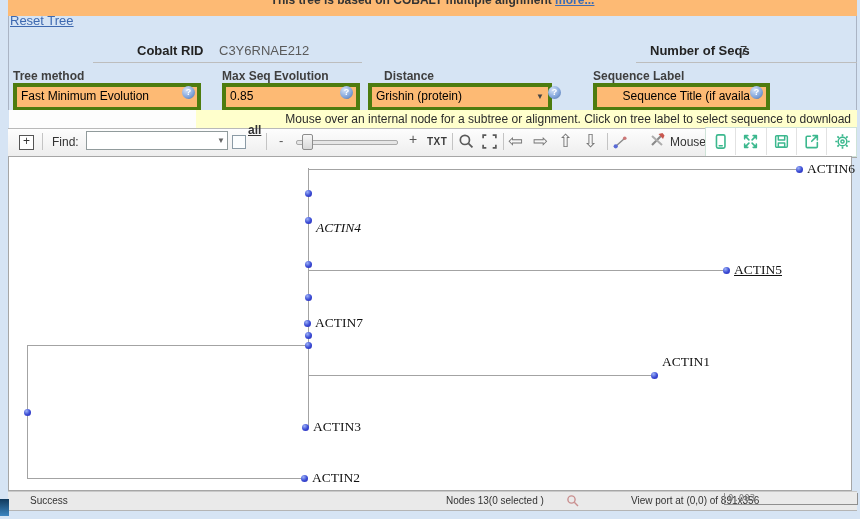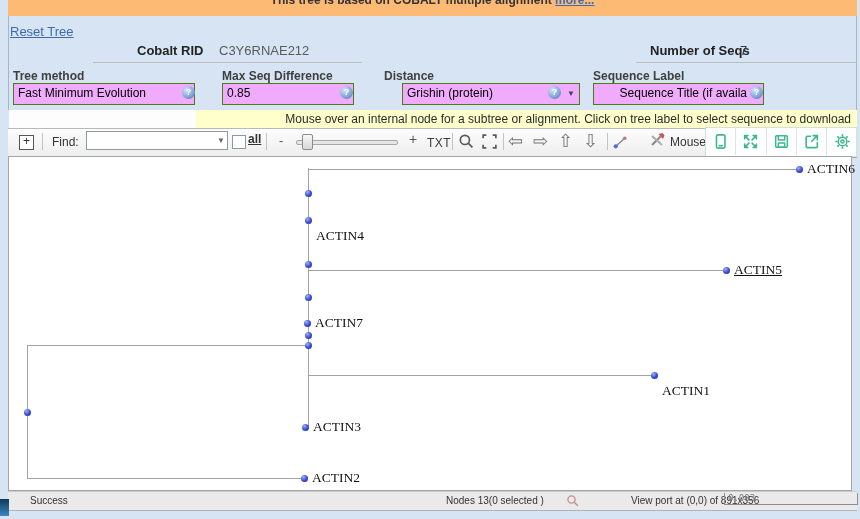--- a/index.html
+++ b/index.html
@@ -10,21 +10,21 @@
   .vline{position:absolute;width:1px;background:#aab4c4;}
   
   #bg-banner{left:8px;top:0;width:849px;height:16px;background:#fdba74;overflow:hidden;}
   #banner-line{position:absolute;top:-7px;left:0;width:100%;text-align:center;
      font-size:12px;font-weight:bold;color:#333;white-space:nowrap;}
   #banner-line a{color:#3b6cb5;text-decoration:underline;}
   a.reset{font-size:13px;color:#3e69b0;text-decoration:underline;cursor:pointer;}
   .info-label{font-size:13px;font-weight:bold;color:#232323;}
   .info-value{font-size:13px;color:#5a5a5a;}
   .ctl-label{font-size:12px;font-weight:bold;color:#3f3f3f;white-space:nowrap;}
-  .select{background:#f0abfc;border:1px solid #4d7c0f;height:18px;font-size:12px;color:#000;
+  .select{background:#fdba74;border:4px solid #4d7c0f;height:18px;font-size:12px;color:#000;
      white-space:nowrap;overflow:hidden;padding:2px 16px 0 4px;box-sizing:content-box;cursor:pointer;}
   .select .arrow{position:absolute;right:4px;top:5px;font-size:8px;color:#444;}
   .help{width:13px;height:13px;border-radius:50%;text-align:center;line-height:13px;
      font-size:9px;font-weight:bold;color:#fff;cursor:pointer;
      background:radial-gradient(circle at 35% 30%,#d4e2f6 0%,#86a8dd 55%,#4a6ca3 100%);}
   
   #bg-hint-left{left:9px;top:110px;width:187px;height:18px;background:#fdfdfd;}
   #bg-hint{left:196px;top:110px;width:661px;height:18px;background:#ffffcc;
      font-size:12px;color:#2b2b2b;text-align:right;line-height:18px;padding-right:6px;box-sizing:border-box;}
   
@@ -37,21 +37,21 @@
      font-size:12px;line-height:11px;text-align:center;cursor:pointer;}
   #find-combo{left:86px;top:131px;width:142px;height:19px;background:#fff;border:1px solid #919b9c;box-sizing:border-box;}
   #find-input{position:absolute;left:0;top:0;width:122px;height:17px;border:none;outline:none;
      font-size:12px;padding:0 3px;background:transparent;}
   #find-arrow{position:absolute;right:2px;top:4px;font-size:8px;color:#666;cursor:pointer;}
   #all-checkbox{width:12px;height:12px;border:1px solid #8a9aa5;background:#fbfdfe;cursor:pointer;}
   #slider-track{left:296px;top:140px;width:100px;height:3px;background:#e6e6e6;
      border:1px solid #a9a9a9;border-radius:2px;cursor:pointer;}
   #slider-handle{left:302px;top:134px;width:9px;height:14px;border:1px solid #8c8c8c;border-radius:2px;
      background:linear-gradient(#f7f7f7,#d8d8d8);cursor:pointer;}
-  #txt-btn{font-size:12px;font-weight:normal;color:#3c3c3c;letter-spacing:.5px;cursor:pointer;}
+  #txt-btn{font-size:10px;font-weight:bold;color:#3c3c3c;letter-spacing:.5px;cursor:pointer;}
   #green-group{left:705px;top:127px;width:152px;height:30px;background:#fff;border:1px solid #cfe3d8;box-sizing:border-box;}
   .gsep{position:absolute;top:1px;width:1px;height:27px;background:#e2e2e2;}
   .gbtn{position:absolute;top:5px;width:17px;height:17px;cursor:pointer;}
   
   #bg-canvas{left:8px;top:156px;width:844px;height:335px;background:#fff;border:1px solid #a6a6a6;box-sizing:border-box;}
   .edge{position:absolute;background:#a3a3a3;}
   .node{position:absolute;width:7px;height:7px;border-radius:50%;cursor:pointer;
      background:radial-gradient(circle at 35% 30%,#9db1f7 0%,#3f51d6 50%,#1d1db3 100%);}
   .leaf-label{position:absolute;font-family:"Liberation Serif",serif;font-size:13.5px;
      line-height:16px;color:#111;cursor:pointer;white-space:nowrap;}
@@ -71,45 +71,45 @@
 <div class="vline" style="left:8px;top:0;height:110px;"></div>
 <div class="vline" style="left:856px;top:0;height:110px;"></div>
 
 <div id="bg-banner" class="abs">
   <div id="banner-line">
     <span>This tree is based on COBALT multiple alignment</span>
     <a>more...</a>
   </div>
 </div>
 
-<a class="reset abs" style="left:10px;top:24px;text-align:center;">Reset Tree</a>
+<a class="reset abs" style="left:10px;top:13px;text-align:center;">Reset Tree</a>
 
 <span class="info-label abs" style="left:137px;top:43px;">Cobalt RID</span>
 <span class="info-value abs" style="left:219px;top:43px;">C3Y6RNAE212</span>
 <span class="info-label abs" style="left:650px;top:43px;">Number of Seqs</span>
 <span class="info-value abs" style="left:740px;top:43px;color:#333;">7</span>
 <div class="hairline" style="left:93px;top:62px;width:269px;"></div>
 <div class="hairline" style="left:636px;top:62px;width:221px;"></div>
 
 <span class="ctl-label abs" style="left:13px;top:69px;">Tree method</span>
 <div class="select abs" style="left:13px;top:83px;width:160px;">
   <span>Fast Minimum Evolution</span>
   <span class="arrow">▼</span>
 </div>
 <div class="help abs" style="left:182px;top:86px;">?</div>
 
-<span class="ctl-label abs" style="left:222px;top:69px;">Max Seq Difference</span>
+<span class="ctl-label abs" style="left:222px;top:69px;">Max Seq Evolution</span>
 <div class="select abs" style="left:222px;top:83px;width:110px;">
   <span>0.85</span>
   <span class="arrow">▼</span>
 </div>
 <div class="help abs" style="left:340px;top:86px;">?</div>
 
 <span class="ctl-label abs" style="left:384px;top:69px;">Distance</span>
-<div class="select abs" style="left:402px;top:83px;width:156px;">
+<div class="select abs" style="left:368px;top:83px;width:156px;">
   <span>Grishin (protein)</span>
   <span class="arrow">▼</span>
 </div>
 <div class="help abs" style="left:548px;top:86px;">?</div>
 
 <span class="ctl-label abs" style="left:593px;top:69px;">Sequence Label</span>
 <div class="select abs" style="left:593px;top:83px;width:149px;text-align:right;">
   <span>Sequence Title (if availa</span>
   <span class="arrow">▼</span>
 </div>
@@ -121,21 +121,21 @@
 <div id="bg-toolbar" class="abs"></div>
 
 <div id="expand-box" class="abs" style="left:19px;top:135px;">+</div>
 <div class="tsep" style="left:42px;"></div>
 <span class="tool-text abs" style="left:52px;top:135px;">Find:</span>
 <div id="find-combo" class="abs">
   <input id="find-input" value="" style="">
   <span id="find-arrow">▼</span>
 </div>
 <div id="all-checkbox" class="abs" style="left:232px;top:135px;"></div>
-<span class="tool-text abs" style="left:248px;top:132px;font-weight:bold;text-decoration:underline;">all</span>
+<span class="tool-text abs" style="left:248px;top:123px;font-weight:bold;text-decoration:underline;">all</span>
 <div class="tsep" style="left:266px;"></div>
 <span class="abs" style="left:279px;top:133px;font-size:13px;color:#555;cursor:pointer;">-</span>
 <div id="slider-track" class="abs"></div>
 <div id="slider-handle" class="abs"></div>
 <span class="abs" style="left:409px;top:131px;font-size:14px;color:#555;cursor:pointer;">+</span>
 <span id="txt-btn" class="abs" style="left:427px;top:136px;">TXT</span>
 <div class="tsep" style="left:452px;"></div>
 
 <svg class="abs" style="left:458px;top:133px;cursor:pointer;" width="17" height="17" viewBox="0 0 16 16">
   <g stroke="#5a5a5a" stroke-width="1.6" fill="none">
@@ -218,27 +218,27 @@
     <div class="edge" style="left: 27px; top: 478px; width: 277px; height: 1px;"></div>
     <div class="node" style="left: 305px; top: 190px;"></div>
     <div class="node" style="left: 305px; top: 261px;"></div>
     <div class="node" style="left: 305px; top: 294px;"></div>
     <div class="node" style="left: 305px; top: 332px;"></div>
     <div class="node" style="left: 305px; top: 342px;"></div>
     <div class="node" style="left: 24px; top: 409px;"></div>
     <div class="node" style="left: 796px; top: 166px;"></div>
     <span class="leaf-label" style="left: 807px; top: 161px;">ACTIN6</span>
     <div class="node" style="left: 305px; top: 217px;"></div>
-    <span class="leaf-label" style="left: 316px; top: 228px;">ACTIN4</span>
+    <span class="leaf-label" style="left: 316px; top: 220px; font-style: italic;">ACTIN4</span>
     <div class="node" style="left: 723px; top: 267px;"></div>
     <span class="leaf-label" style="left: 734px; top: 262px; text-decoration: underline;">ACTIN5</span>
     <div class="node" style="left: 304px; top: 320px;"></div>
     <span class="leaf-label" style="left: 315px; top: 315px;">ACTIN7</span>
     <div class="node" style="left: 651px; top: 372px;"></div>
-    <span class="leaf-label" style="left: 662px; top: 383px; font-family: Liberation Serif, serif;">ACTIN1</span>
+    <span class="leaf-label" style="left: 662px; top: 354px; font-family: Liberation Serif, serif;">ACTIN1</span>
     <div class="node" style="left: 302px; top: 424px;"></div>
     <span class="leaf-label" style="left: 313px; top: 419px;">ACTIN3</span>
     <div class="node" style="left: 301px; top: 475px;"></div>
     <span class="leaf-label" style="left: 312px; top: 470px;">ACTIN2</span>
   </div>
 
 <div id="bg-status" class="abs"></div>
 <span class="status-text abs" style="left:30px;top:495px;">Success</span>
 <span class="status-text abs" style="left:446px;top:495px;">Nodes 13(0 selected )</span>
 <svg class="abs" style="left:566px;top:494px;cursor:pointer;" width="14" height="14" viewBox="0 0 14 14">

